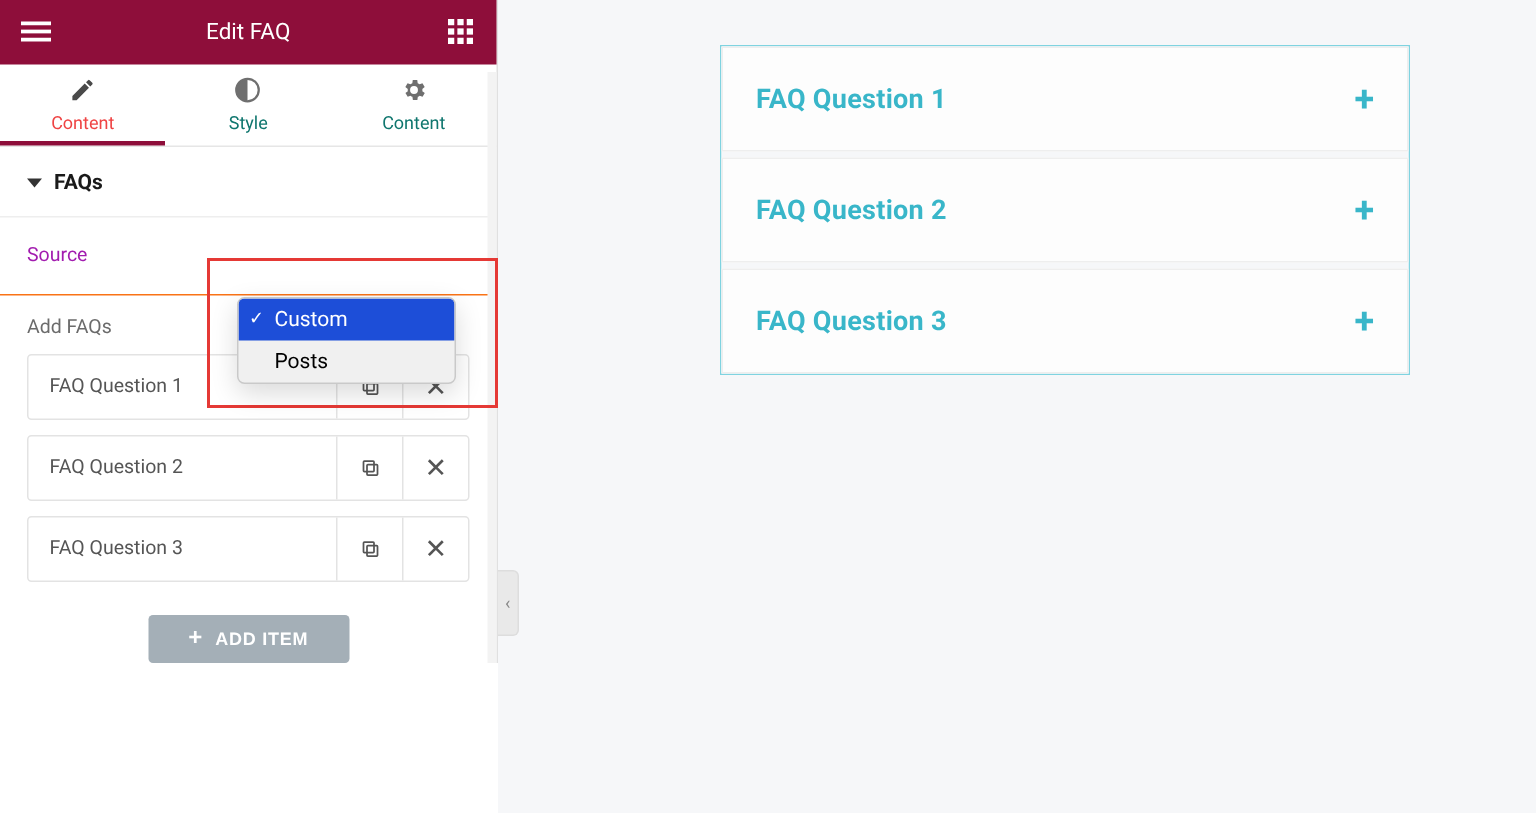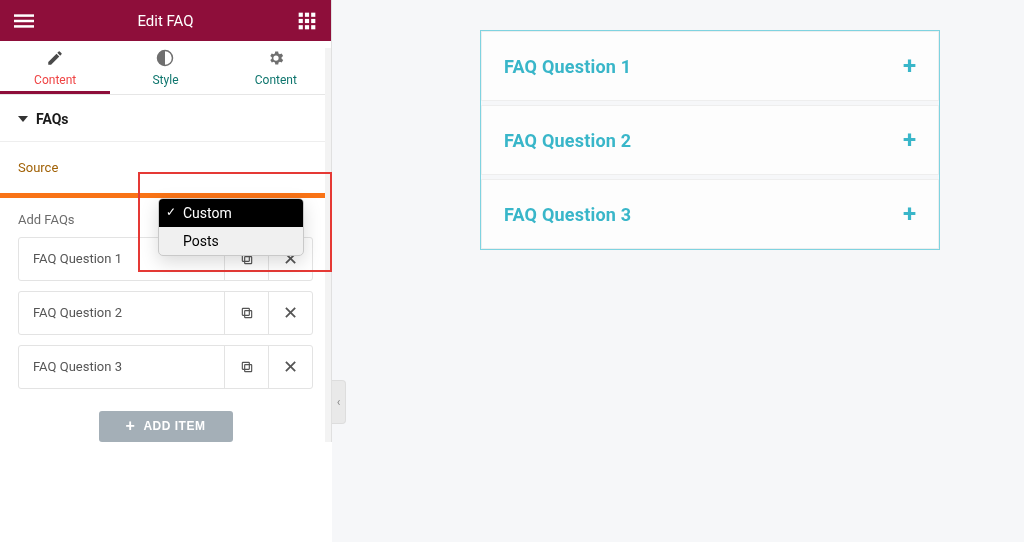--- a/index.html
+++ b/index.html
@@ -17,38 +17,38 @@
   .tab { flex: 1; display: flex; flex-direction: column; align-items: center; justify-content: center; gap: 6px; color: #0f766e; font-size: 12px; cursor: pointer; }
   .tab.active { color: #ef4444; }
   .tab.active::after { content: ""; position: absolute; bottom: 0; height: 3px; background: #8e0e3a; width: 110px; }
   .tab-wrap { position: relative; flex:1; display:flex; }
   .tab svg { width: 18px; height: 18px; fill: #6f6f6f; }
   .tab.active svg { fill: #4a4a4a; }
 
   .section-title { display: flex; align-items: center; gap: 8px; padding: 16px 18px 14px; font-weight: 700; font-size: 14px; color: #1a1a1a; border-bottom: 1px solid #eee; cursor: pointer; text-align: center; }
   .caret-down { width: 0; height: 0; border-left: 5px solid transparent; border-right: 5px solid transparent; border-top: 6px solid #333; }
 
-  .row-source { display: flex; align-items: center; padding: 18px 18px; border-bottom: 5px solid #f97316; font-size: 13px; color: #a16207; }
+  .row-source { display: flex; align-items: center; padding: 18px 18px; border-bottom: 1px solid #f97316; font-size: 13px; color: #a21caf; }
   .add-label { padding: 14px 18px 10px; font-size: 13px; color: #6b6b6b; }
 
   .faq-list { padding: 0 18px; display: flex; flex-direction: column; gap: 10px; }
   .faq-item { display: flex; align-items: stretch; border: 1px solid #e3e3e3; border-radius: 3px; height: 44px; }
   .faq-item .label { flex: 1; display: flex; align-items: center; padding: 0 14px; font-size: 13px; color: #555; }
   .faq-item .btn { width: 44px; display: flex; align-items: center; justify-content: center; border-left: 1px solid #e3e3e3; cursor: pointer; color: #555; }
   .faq-item .btn svg { width: 14px; height: 14px; fill: #555; }
   .faq-item .btn.close { font-size: 18px; }
 
   .add-item-btn { margin: 22px auto 0; width: 134px; height: 36px; background: #a4afb7; color: #fff; border: none; border-radius: 3px; display: flex; align-items: center; justify-content: center; gap: 8px; font-size: 12px; font-weight: 600; letter-spacing: 0.5px; cursor: pointer; }
   .add-item-btn .plus { font-size: 16px; font-weight: 700; line-height: 1; }
 
   
   .highlight-box { position: absolute; border: 2px solid #e53935; top: 172px; left: 138px; width: 194px; height: 100px; pointer-events: none; z-index: 4; }
   .dropdown { position: absolute; top: 198px; left: 158px; width: 146px; background: #f0f0f0; border: 1px solid #c9c9c9; border-radius: 5px; box-shadow: 0 6px 18px rgba(0,0,0,0.15); z-index: 5; overflow: hidden; }
   .dropdown .opt { padding: 6px 10px 6px 24px; font-size: 14px; position: relative; cursor: pointer; color: #000000; }
-  .dropdown .opt.selected { background: #000000; color: #fff; }
+  .dropdown .opt.selected { background: #1d4ed8; color: #fff; }
   .dropdown .opt.selected::before { content: "✓"; position: absolute; left: 7px; font-size: 12px; }
 
   
   .scroll-track { position: absolute; right: 0; top: 48px; bottom: 0; width: 6px; background: #f3f3f3; }
 
   
   .preview { flex: 1; background: #f6f7f9; position: relative; }
   .collapse-handle { position: absolute; left: 0; top: 380px; width: 14px; height: 44px; background: #e9e9e9; border: 1px solid #ddd; border-left: none; border-radius: 0 4px 4px 0; display: flex; align-items: center; justify-content: center; color: #888; font-size: 12px; cursor: pointer; }
   .faq-widget { position: absolute; top: 30px; left: 148px; width: 460px; border: 1px solid #7fd3e0; background: #fff; }
   .faq-row { border-bottom: 4px solid #f6f7f9; }

